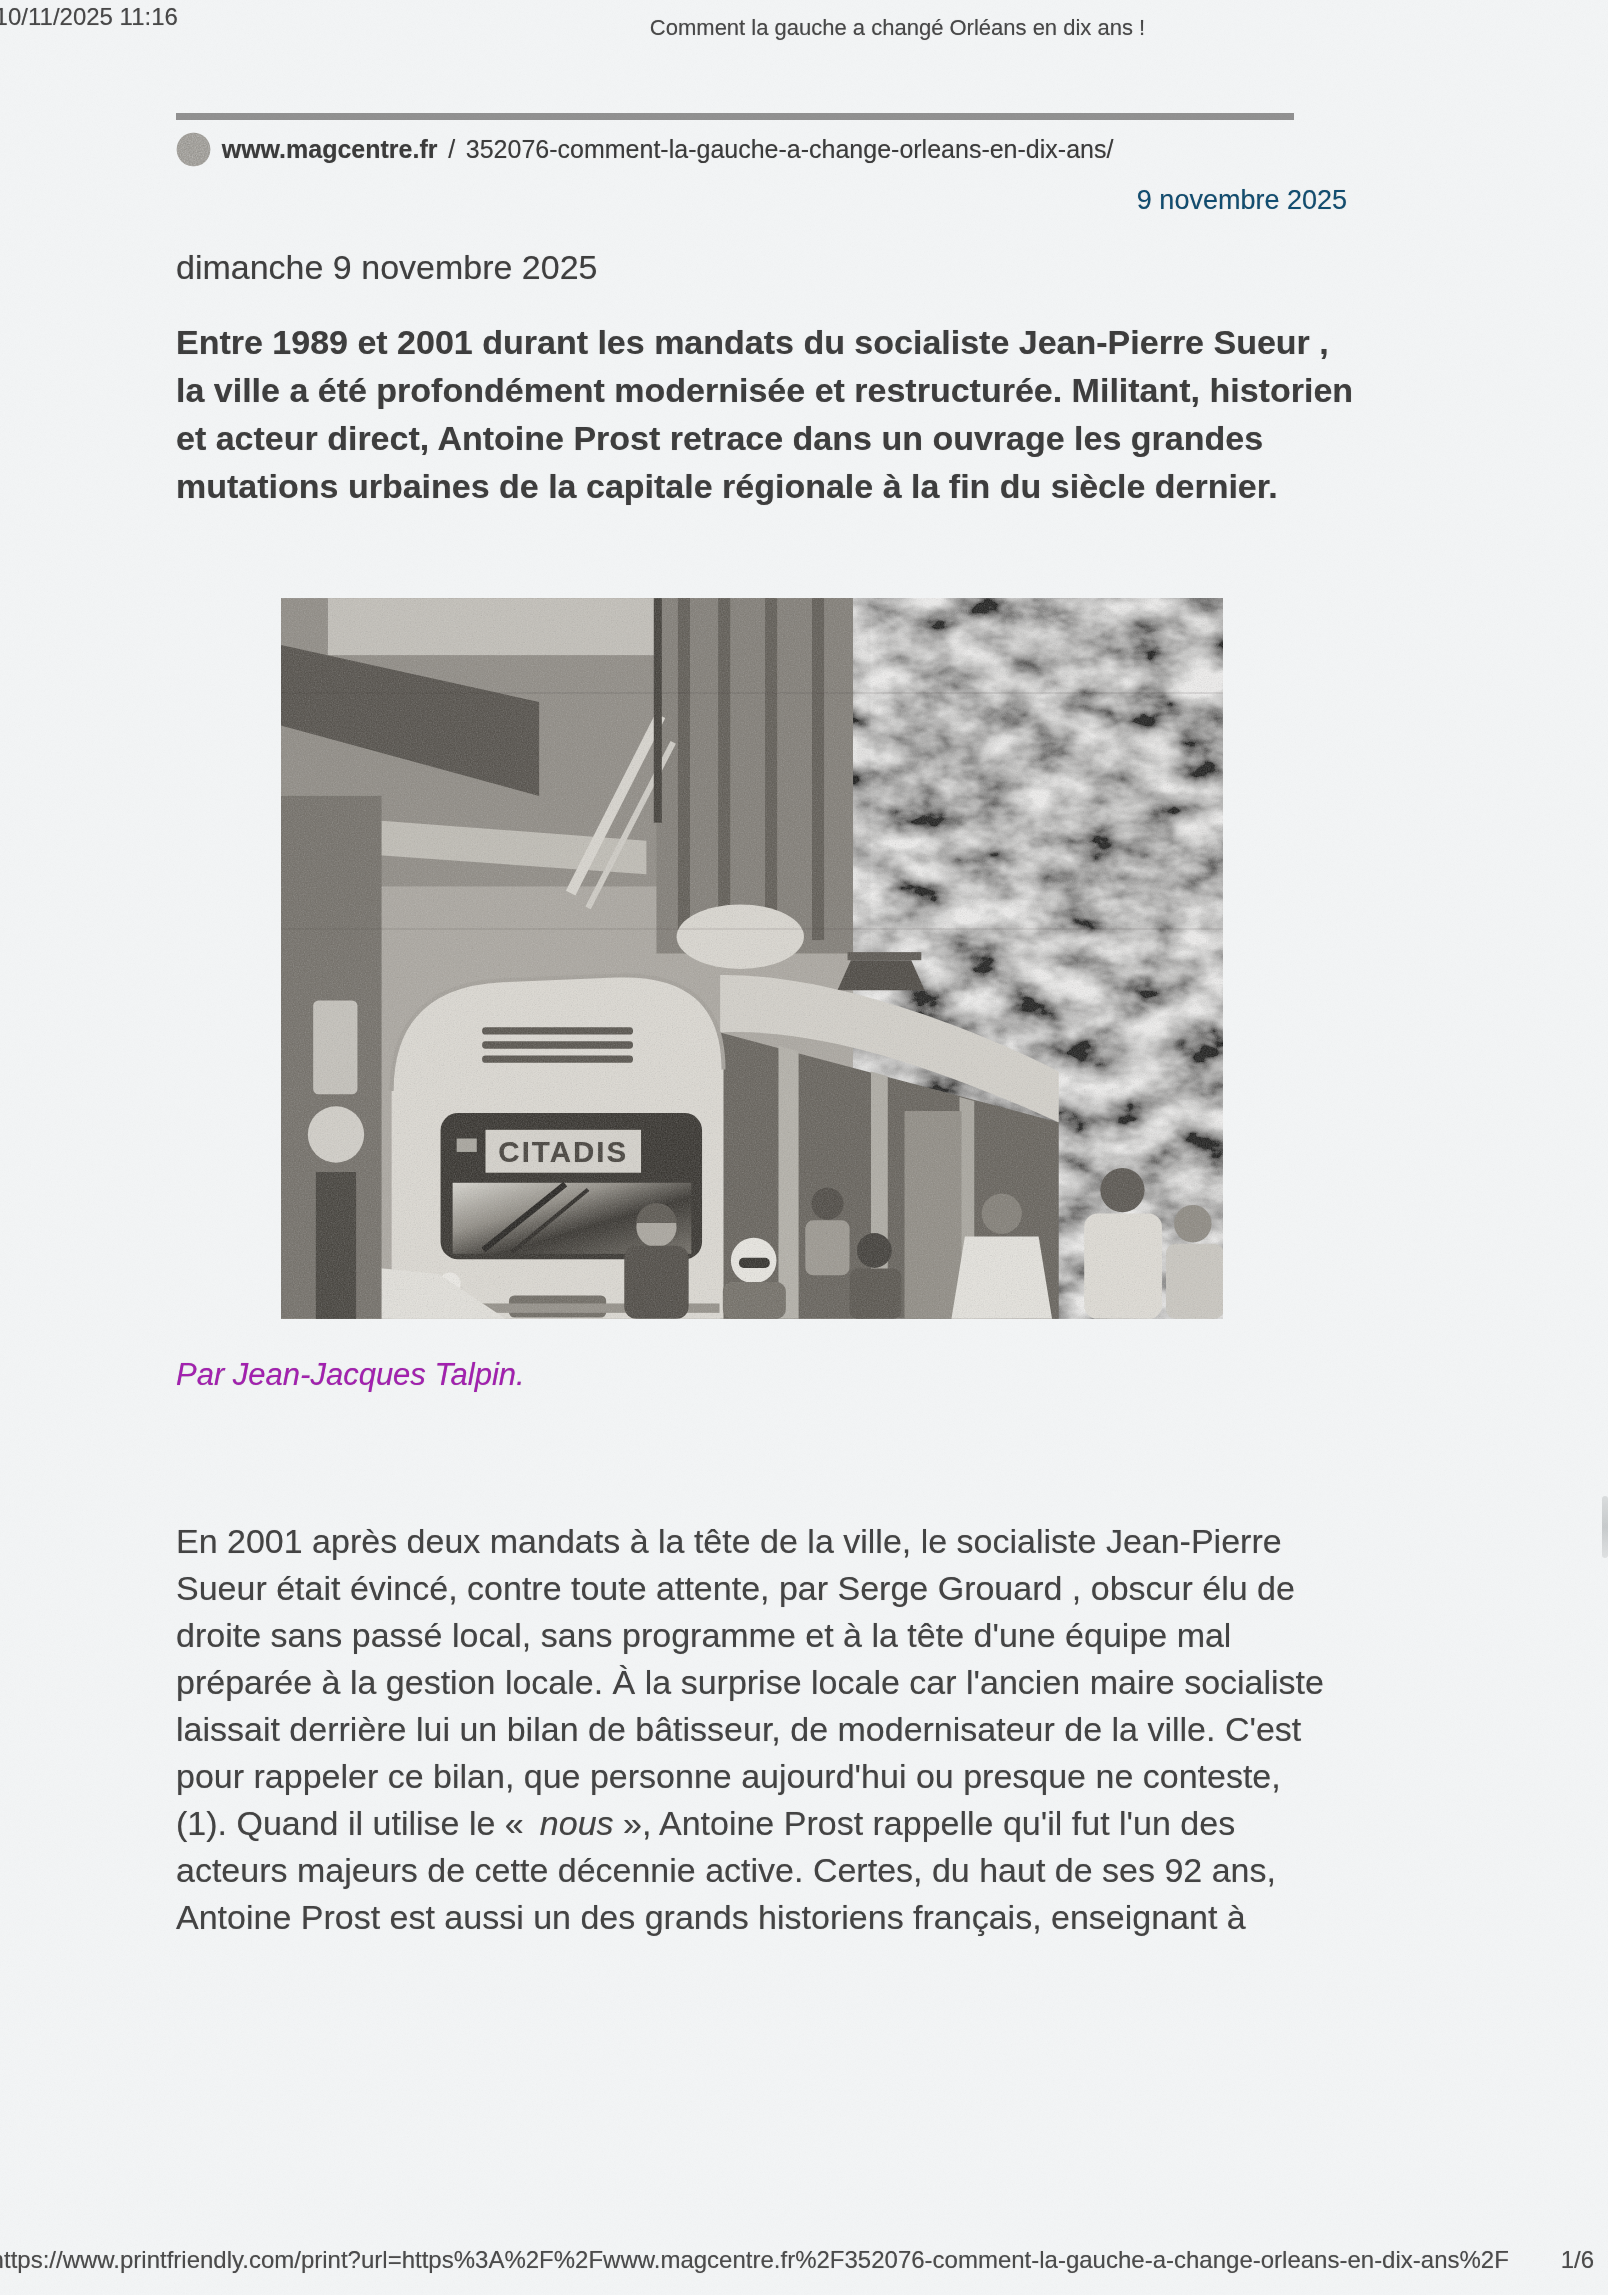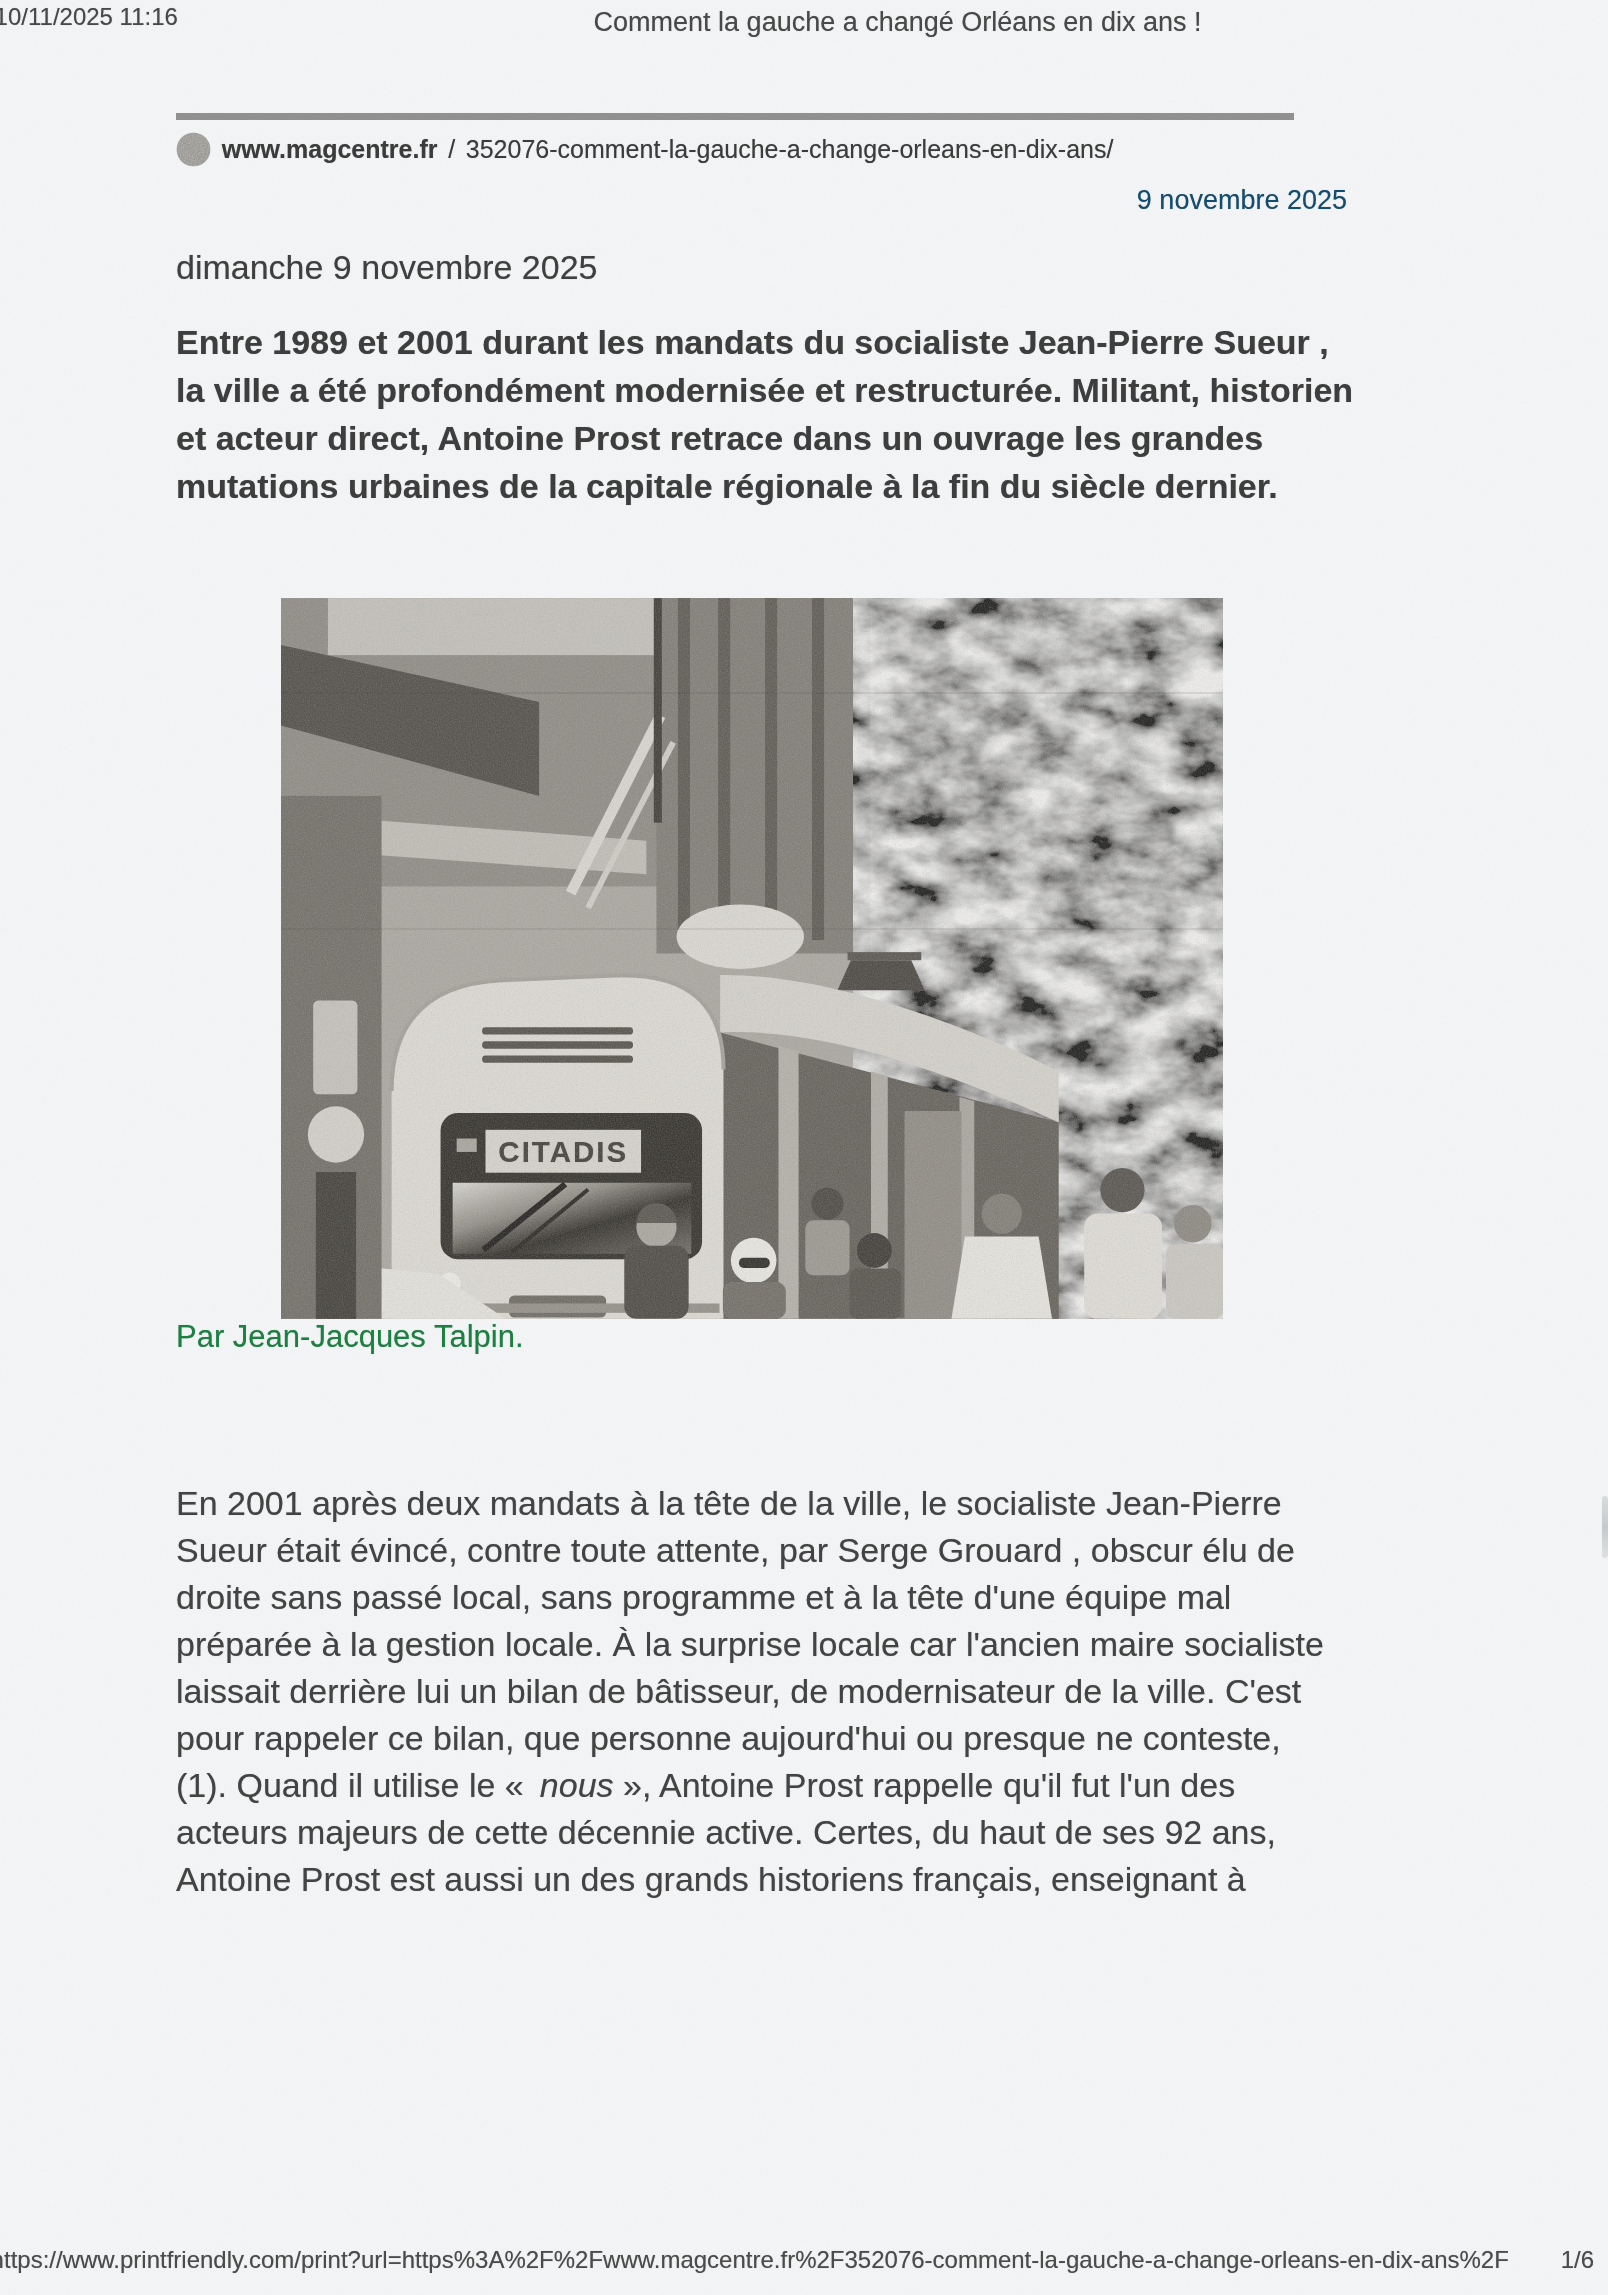--- a/index.html
+++ b/index.html
@@ -9,21 +9,21 @@
     font-family: "Liberation Sans", sans-serif;
     color: #3d3d3d;
     position: relative;
     overflow: hidden;
   }
   .soft { text-shadow: 0 0 0.8px rgba(70,70,70,0.5); }
 
   
   .print-header { position: absolute; top: 2.7px; left: 0; width: 100%; font-size: 24px; color: #454545; }
   .ph-left  { position: absolute; left: -5.4px; top: 0; white-space: nowrap; }
-  .ph-title { position: absolute; left: 50%; top: 4px; transform: translateX(calc(-50% + 93px)); white-space: nowrap; font-size: 27px; }
+  .ph-title { position: absolute; left: 50%; top: 12px; transform: translateX(calc(-50% + 93px)); white-space: nowrap; font-size: 22px; }
 
   .print-footer { position: absolute; top: 2246px; left: 0; width: 100%; font-size: 24px; color: #484848; }
   .pf-url  { position: absolute; left: -9.4px; top: 0; white-space: nowrap; }
   .pf-page { position: absolute; right: 15px; top: 0; }
 
   
   .content { position: absolute; left: 176px; top: 107px; width: 1257px; }
 
   .title { margin: 0; font-size: 50px; font-weight: 700; line-height: 67px; color: #323232; }
   .title div { white-space: nowrap; }
@@ -38,21 +38,21 @@
 
   .date-right { margin-top: 17.4px; text-align: right; padding-right: 86px; font-size: 27px; color: #0c4a6e; }
   .date-line  { margin-top: 32px; font-size: 34px; color: #3c3c3c; }
 
   .intro { margin-top: 31px; font-weight: 700; font-size: 34px; line-height: 48px; color: #3a3a3a; }
   .intro div { white-space: nowrap; }
 
   .photo-wrap { margin-top: 88px; margin-left: 105px; width: 1072px; height: 721px; }
   .photo-wrap svg { display: block; }
 
-  .caption { font-size: 31px; color: #15803d; }
+  .caption { margin-top: 38px; font-style: italic; font-size: 31px; color: #a21caf; }
 
   .body-text { margin-top: 125px; font-size: 34px; line-height: 47px; color: #404040; }
   .body-text div { white-space: nowrap; }
   .body-text em { font-style: italic; }
   .gap-left { margin-left: 6.7px; }
 
   
   .paper-noise { position: absolute; left: 0; top: 0; width: 1609px; height: 2295px; opacity: 0.055; pointer-events: none; z-index: 9; }
   .edge-smudge { position: absolute; right: 0.7px; top: 1496px; width: 6px; height: 62px; border-radius: 4px;
                  background: linear-gradient(#d2d5d6, #b8bcbe 50%, #d9dbdc); opacity: 0.75; }

